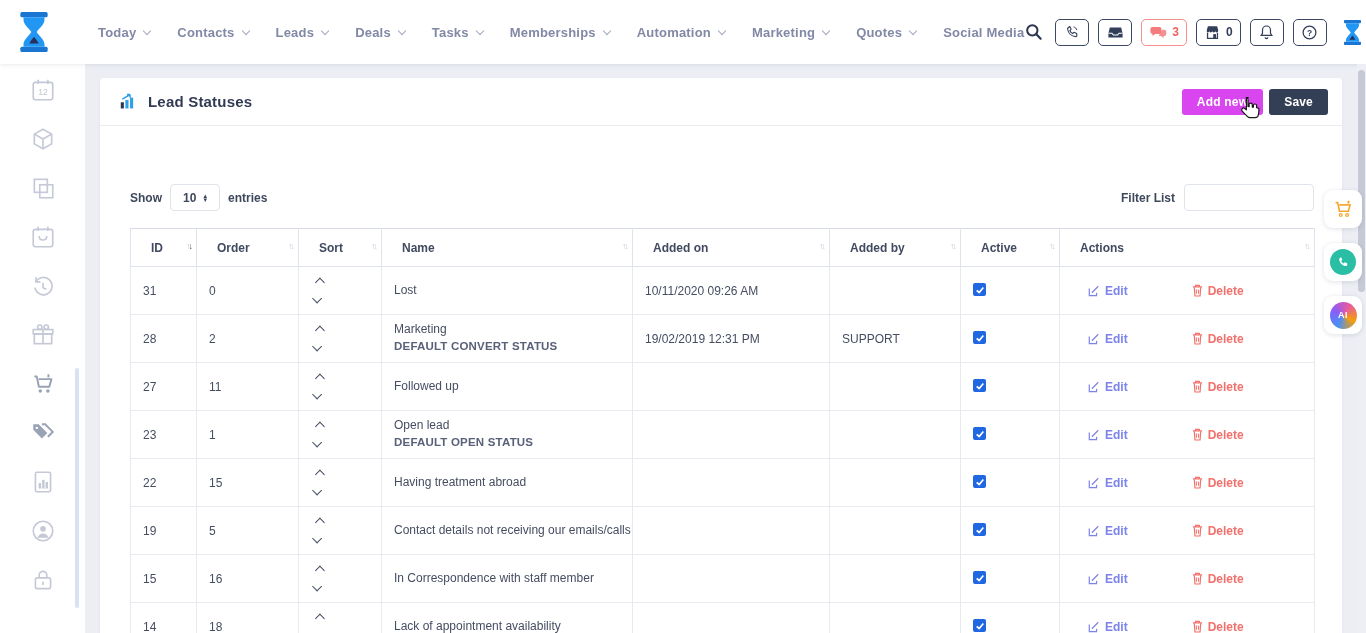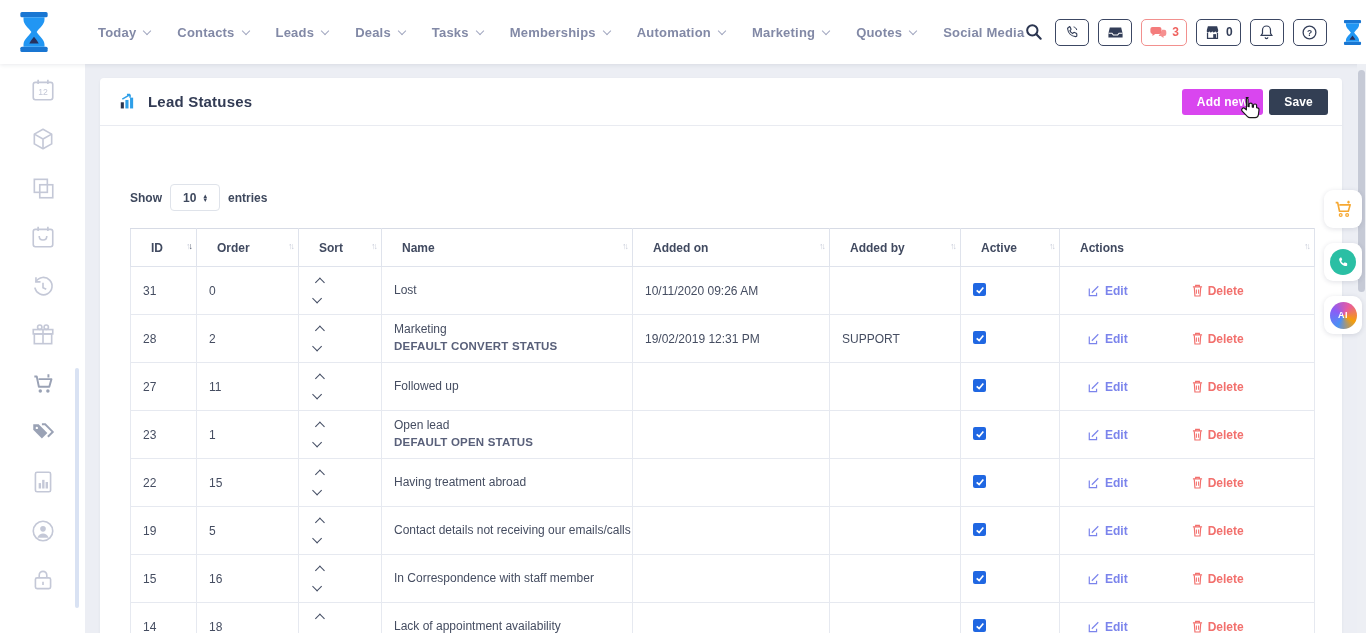--- a/index.html
+++ b/index.html
@@ -333,20 +333,24 @@
         <div class="show-group">
           <span class="lbl">Show</span>
           <div class="entries-select">
             <span class="entries-val">10</span>
             <span class="updown">
                 <span>▴</span>
                 <span>▾</span>
               </span>
           </div>
           <span class="lbl">entries</span>
+        </div>
+        <div class="filter-group">
+          <span class="lbl">Filter List</span>
+          <input class="filter-input" type="text" value="" style="">
         </div>
       </div>
 
       <table>
         <colgroup>
           <col style="width:66px">
             <col style="width:102px">
             <col style="width:83px">
             <col style="width:251px">
           <col style="width:197px">

